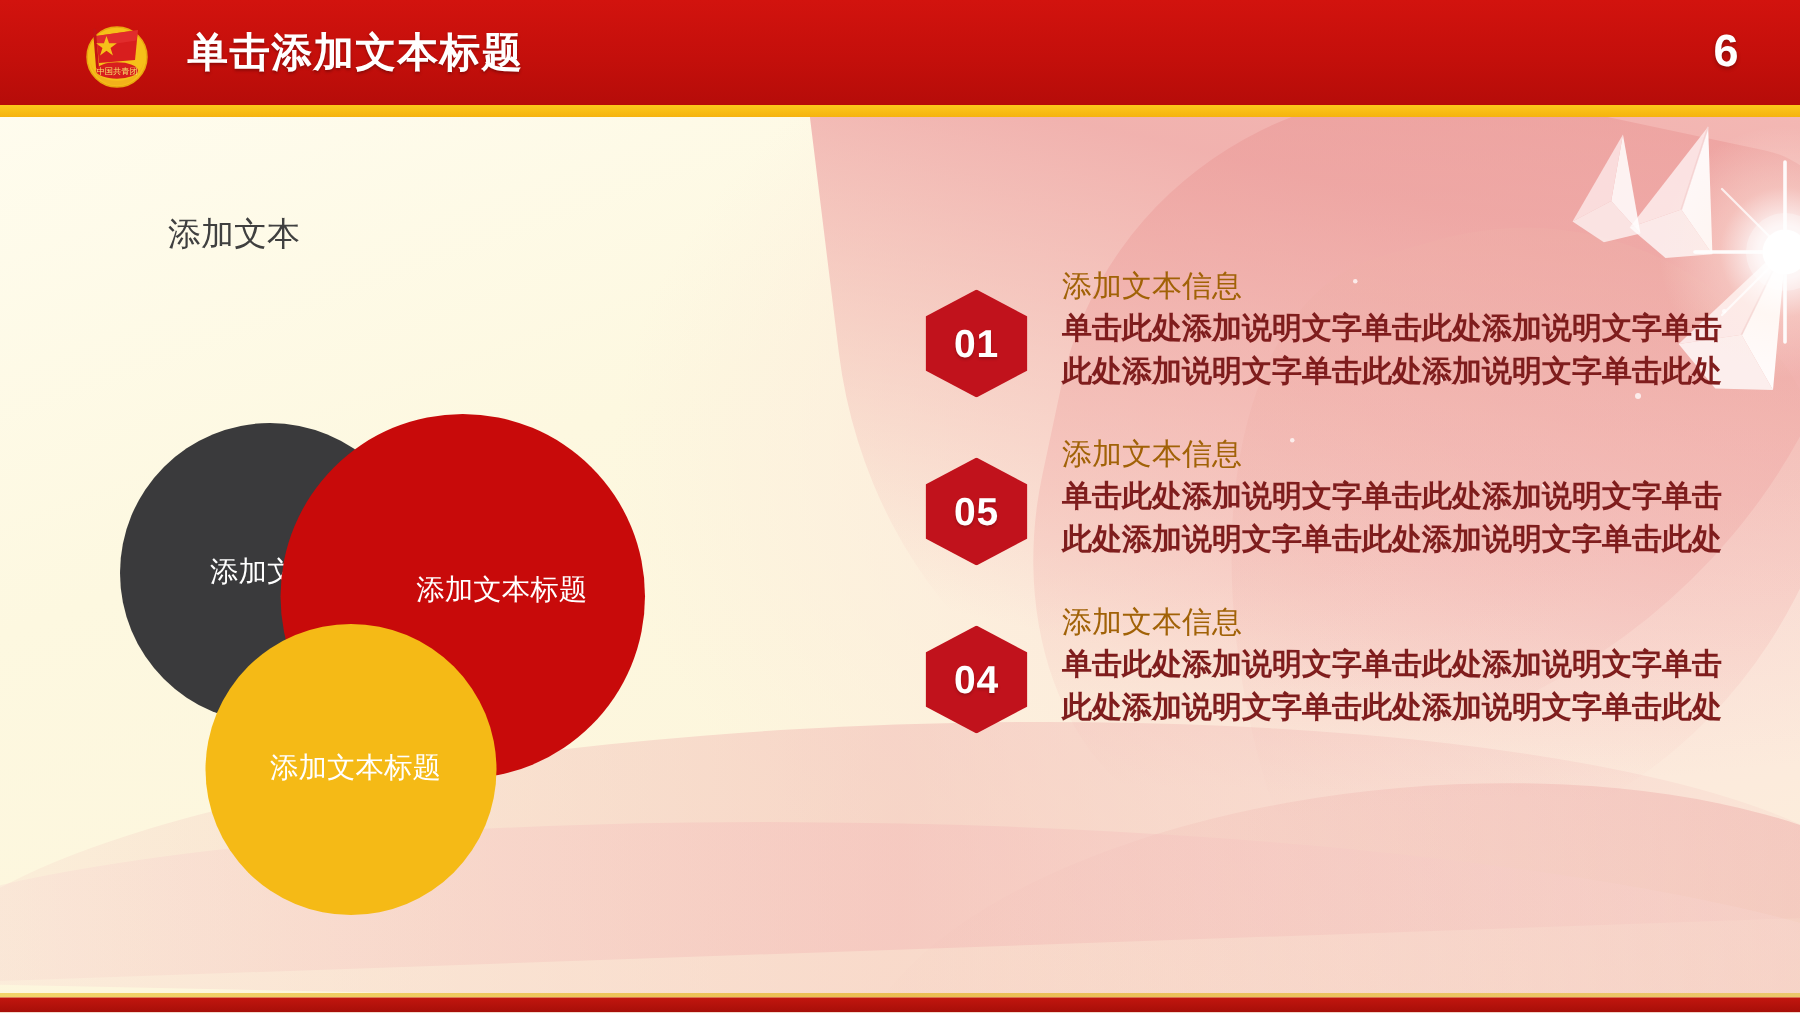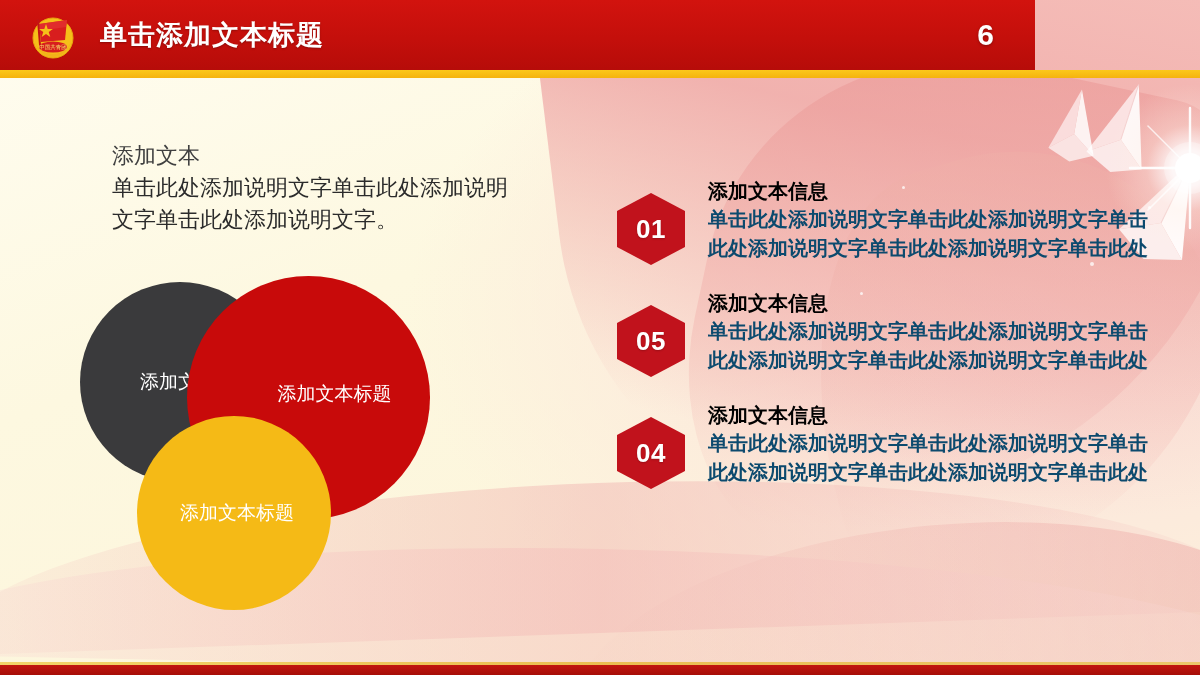--- a/index.html
+++ b/index.html
@@ -54,23 +54,23 @@
       transform:rotate(-5deg);}
   .glow{
     position:absolute;left:1100px;top:78px;width:180px;height:180px;
     background:radial-gradient(circle,#ffffff 0%,rgba(255,255,255,.85) 14%,rgba(255,240,230,.35) 34%,rgba(255,255,255,0) 66%);
   }
   .plane{position:absolute;}
   .dot{position:absolute;border-radius:50%;background:#fff;opacity:.75;}
 
   
   #header{
-    position:absolute;left:0;top:0;width:1035px;height:70px;
+    position:absolute;left:0;top:0;width:1200px;height:70px;
     background:linear-gradient(180deg,#D2130E 0%,#C40F0B 55%,#B60C09 100%);
-    display:flex;align-items:center;
+    display:flex;align-items:center;padding-left:25px;
   }
   #header-accent{
     position:absolute;left:0;top:70px;width:1200px;height:8px;
     background:linear-gradient(180deg,#FBC81B 0%,#F5B30E 100%);
   }
   #emblem{ margin-left:28px; width:50px; height:50px; flex:0 0 50px; }
   #header-title{
     margin-left:22px;color:#fff;font-size:27px;font-weight:bold;
     letter-spacing:1px;text-shadow:0 1px 2px rgba(0,0,0,.28);
   }
@@ -118,22 +118,22 @@
     position:relative;width:68px;height:72px;
     display:flex;align-items:center;justify-content:center;
     background:#C1121C;
     clip-path:polygon(50% 0%,100% 25%,100% 75%,50% 100%,0% 75%,0% 25%);
   }
   .hex-num{
     color:#fff;font-size:26px;font-weight:bold;letter-spacing:.5px;
     text-shadow:0 1px 2px rgba(0,0,0,.2);
   }
   .item-text{flex:1;padding-left:22px;padding-top:2px;}
-  .item-title{font-size:20px;font-weight:bold;color:#000000;line-height:1.42;}
-  .item-body{font-size:20px;font-weight:bold;color:#0c4a6e;line-height:1.42;}
+  .item-title{font-size:20px;font-weight:normal;color:#a16207;line-height:1.42;}
+  .item-body{font-size:20px;font-weight:bold;color:#7f1d1d;line-height:1.42;}
 </style>
 </head>
 <body>
 
 <div id="slide">
 
   <div class="bg-layer bg-base"></div>
   <div class="bg-layer">
     <div class="ribbon r1"></div>
     <div class="ribbon r2"></div>
@@ -198,21 +198,20 @@
       <ellipse cx="50" cy="74" rx="28" ry="11" fill="#D81E1E"></ellipse>
       <text x="50" y="78" text-anchor="middle" font-size="11" fill="#F6E06A" font-family="'Liberation Sans',sans-serif">中国共青团</text>
     </svg>
     <div id="header-title">单击添加文本标题</div>
     <div id="page-number">6</div>
   </div>
   <div id="header-accent"></div>
 
   <div id="left-col">
     <div id="intro-title">添加文本</div>
-    <div id="intro-body">单击此处添加说明文字单击此处添加说明文字单击此处添加说明文字。</div>
   </div>
 
   <div id="venn">
     <div class="circle" id="circle-gray">
       <span>添加文本标题</span>
     </div>
     <div class="circle" id="circle-red">
       <span>添加文本标题</span>
     </div>
     <div class="circle" id="circle-yellow">

